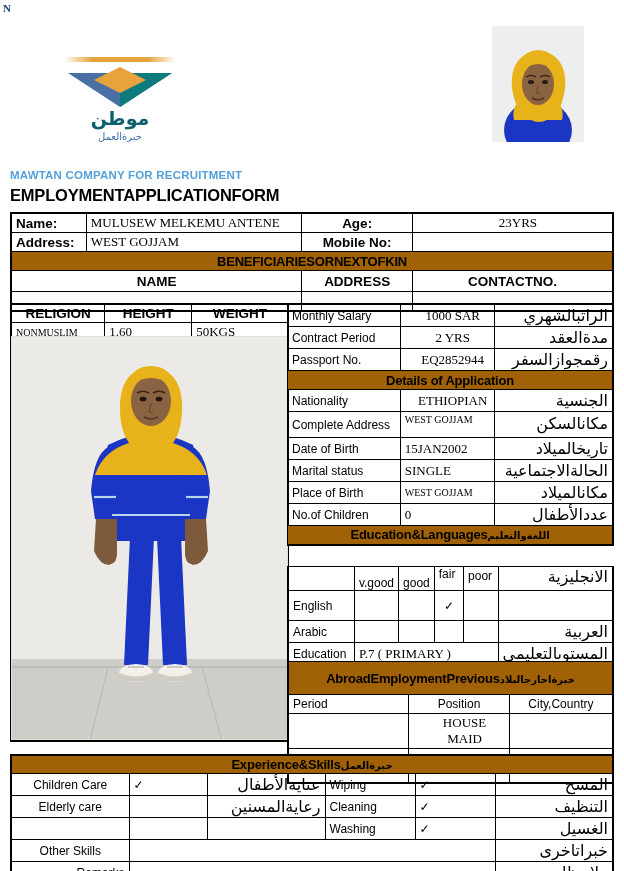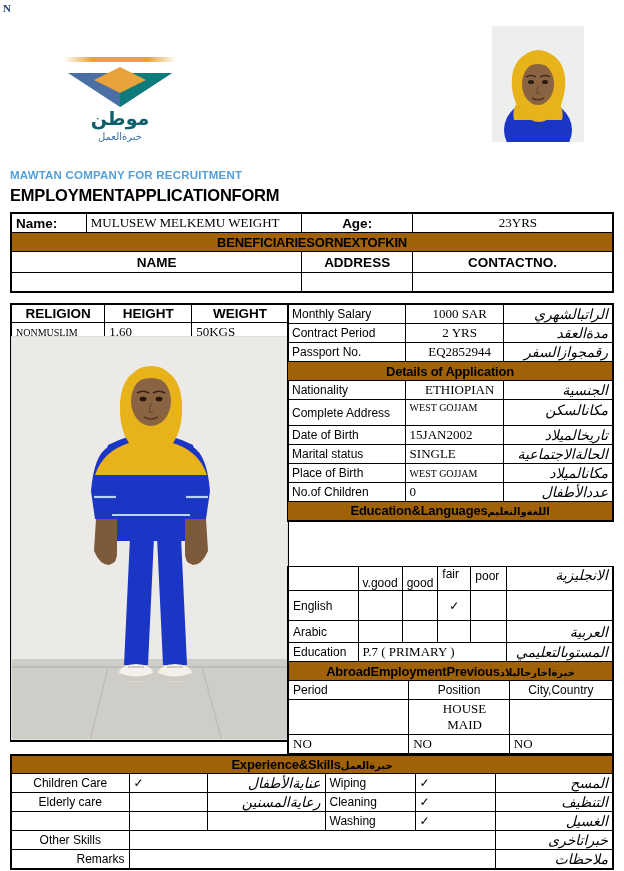--- a/index.html
+++ b/index.html
@@ -93,23 +93,22 @@
   .val-serif-c{
     font-family:"Liberation Serif", serif;
     font-size:13px;text-align:center;padding-left:15px;
   }
   .val-serif-sm{
     font-family:"Liberation Serif", serif;
     font-size:10px;
   }
   .ar{
     font-family:"DejaVu Sans", sans-serif;
-    font-size:14px;direction:rtl;
+    font-size:16px;direction:rtl;
     white-space:nowrap;
-    font-style:italic;
   }
   .ar-c{
     font-family:"DejaVu Sans", sans-serif;
     font-size:11px;text-align:center;margin-top:8px;
   }
   .plain{font-size:12px;}
   .ck{text-align:center;font-size:12px;}
   .chk{font-size:12px;}
 
   
@@ -175,23 +174,29 @@
     </div>
 
     <div class="company-name">MAWTAN COMPANY FOR RECRUITMENT</div>
     <div class="form-title">EMPLOYMENTAPPLICATIONFORM</div>
   </div>
 
   <table class="frame" id="tbl-top">
     <tbody>
         <tr>
       <td class="lbl" style="width:75px">Name:</td>
-      <td class="val-serif" style="width:215px">MULUSEW MELKEMU WEIGHT</td>
+      <td class="val-serif" style="width:215px">MULUSEW MELKEMU ANTENE</td>
       <td class="lbl-c" style="width:110px">Age:</td>
       <td class="val-serif-c" style="width:200px">23YRS</td>
+    </tr>
+    <tr>
+      <td class="lbl">Address:</td>
+      <td class="val-serif">WEST GOJJAM</td>
+      <td class="lbl-c">Mobile No:</td>
+      <td class="val-serif-c"></td>
     </tr>
     <tr>
       <td class="band" colspan="4">BENEFICIARIESORNEXTOFKIN</td>
     </tr>
     <tr>
       <td class="lbl-c" colspan="2" style="height:21px">NAME</td>
       <td class="lbl-c">ADDRESS</td>
       <td class="lbl-c">CONTACTNO.</td>
     </tr>
     <tr>
@@ -355,21 +360,21 @@
       <td class="plain" style="height:19px;border-left:none">Education</td>
       <td class="val-serif" colspan="4">P.7 ( PRIMARY )</td>
       <td class="ar" style="border-right:none">المستوىالتعليمي</td>
     </tr>
   </tbody>
     </table>
 
   <table style="position:absolute;left:287px;top:661px;width:327px;border:2px solid #000;border-top:1px solid #000;box-sizing:border-box;">
     <tbody>
         <tr>
-      <td class="band" colspan="3" style="height:19px">
+      <td class="band" colspan="3" style="height:33px">
         <span>AbroadEmploymentPrevious</span><span style="font-family:'DejaVu Sans',sans-serif;font-size:10px">خبرةاخارجالبلاد</span>
       </td>
     </tr>
     <tr>
       <td class="plain" style="width:120px;height:19px">Period</td>
       <td class="plain" style="width:100px;text-align:center">Position</td>
       <td class="plain" style="width:103px;text-align:center">City,Country</td>
     </tr>
     <tr>
       <td class="val-serif" style="height:15px"></td>

